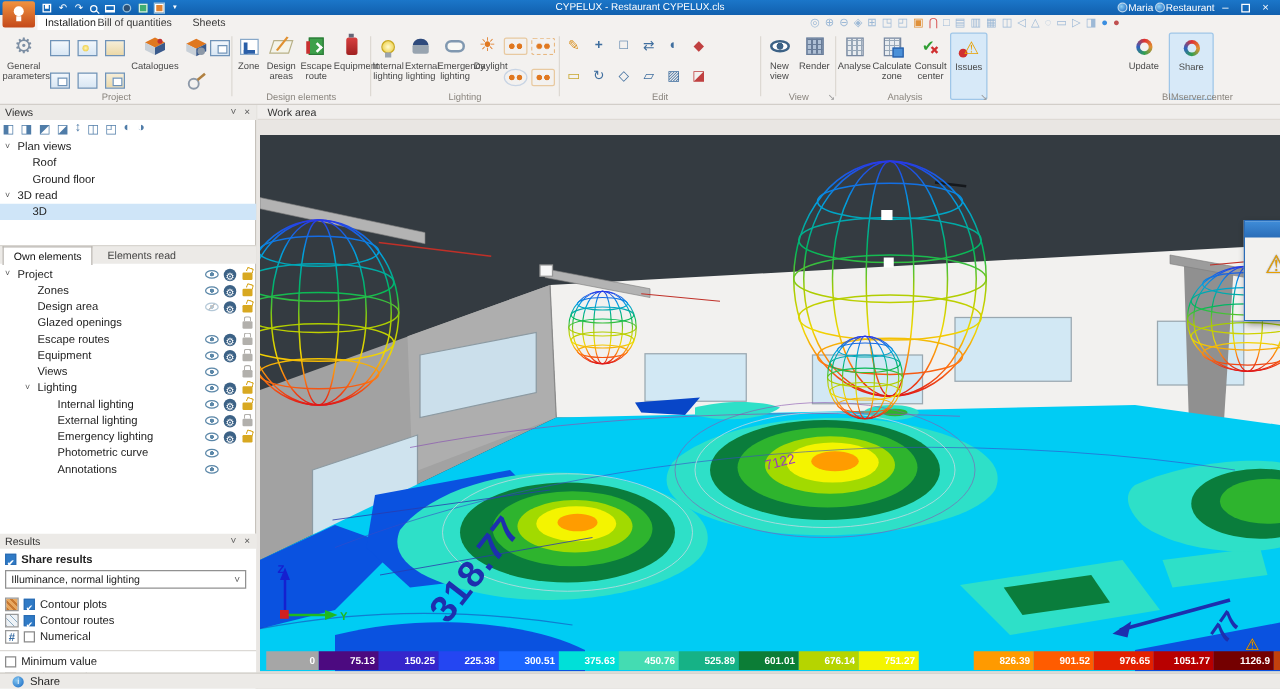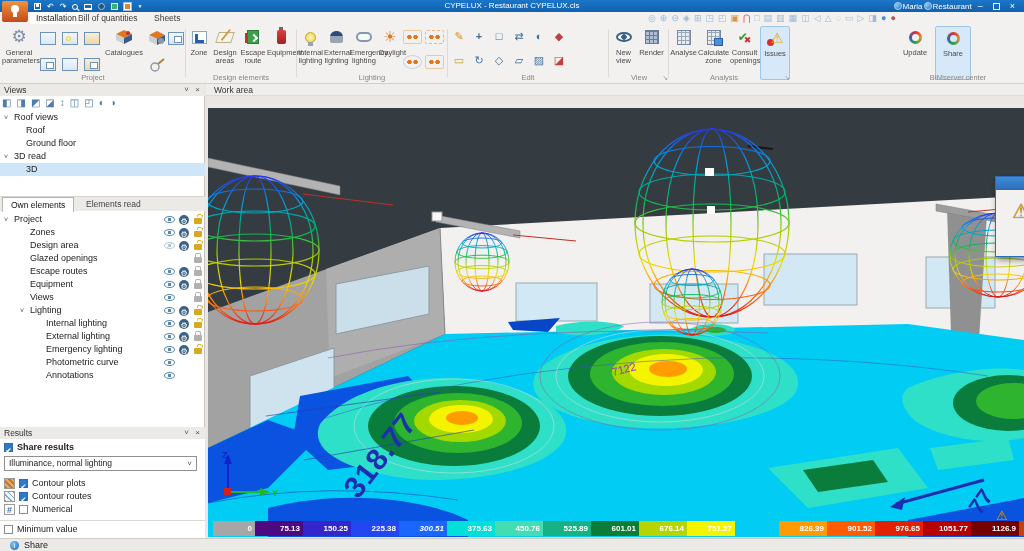--- a/index.html
+++ b/index.html
@@ -364,21 +364,21 @@
         <span class="ric">
             <span class="ic-calc zone"></span>
           </span>
         <span>Calculate zone</span>
       </div>
       <div class="rbtn" style="left:60px;width:29px">
         <span class="ric">
             <span class="gl-check">✔</span>
             <span class="gl-cross">✖</span>
           </span>
-        <span>Consult openings</span>
+        <span>Consult center</span>
       </div>
       <div class="rbtn hl" style="left:90px;width:30px;height:54px">
         <span class="ric">
             <span class="reddot"></span>
             <span class="gl-warn">⚠</span>
           </span>
         <span>Issues</span>
       </div>
       <div class="glabel" style="right:14px">Analysis</div>
       <span class="launcher" style="right:2px">↘</span>
@@ -419,21 +419,21 @@
       <span>◪</span>
       <span>↕</span>
       <span>◫</span>
       <span>◰</span>
       <span>◐</span>
       <span>◑</span>
     </div>
     <div style="position:absolute;top:26px;left:0;width:205px;height:86px">
       <div class="trow" style="top:1px">
           <span class="tcaret">˅</span>
-          <span class="tlabel l0">Roof views</span>
+          <span class="tlabel l0">Plan views</span>
         </div>
       <div class="trow" style="top:14px">
           <span class="tlabel lv1">Roof</span>
         </div>
       <div class="trow" style="top:27px">
           <span class="tlabel lv1">Ground floor</span>
         </div>
       <div class="trow" style="top:40px">
           <span class="tcaret">˅</span>
           <span class="tlabel l0">3D read</span>
@@ -767,21 +767,21 @@
         </div>
       <div class="seg" style="width: 48px; background-color: rgb(76, 10, 128);">
           <span>75.13</span>
         </div>
       <div class="seg" style="width: 48px; background-color: rgb(53, 38, 204);">
           <span>150.25</span>
         </div>
       <div class="seg" style="width: 48px; background-color: rgb(36, 70, 242);">
           <span>225.38</span>
         </div>
-      <div class="seg" style="width: 48px; background-color: rgb(26, 102, 255); font-style: italic;">
+      <div class="seg" style="width: 48px; background-color: rgb(26, 102, 255);">
           <span>300.51</span>
         </div>
       <div class="seg" style="width: 48px; background-color: rgb(0, 224, 216);">
           <span>375.63</span>
         </div>
       <div class="seg" style="width: 48px; background-color: rgb(68, 220, 178);">
           <span>450.76</span>
         </div>
       <div class="seg" style="width: 48px; background-color: rgb(22, 178, 134);">
           <span>525.89</span>

